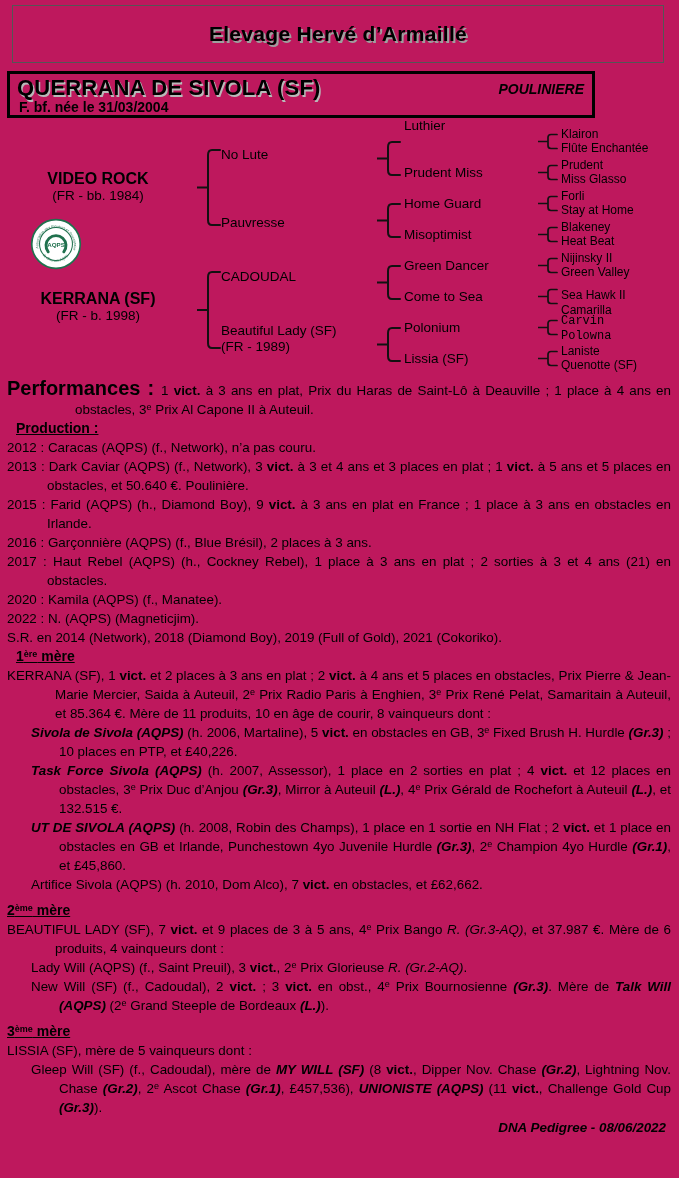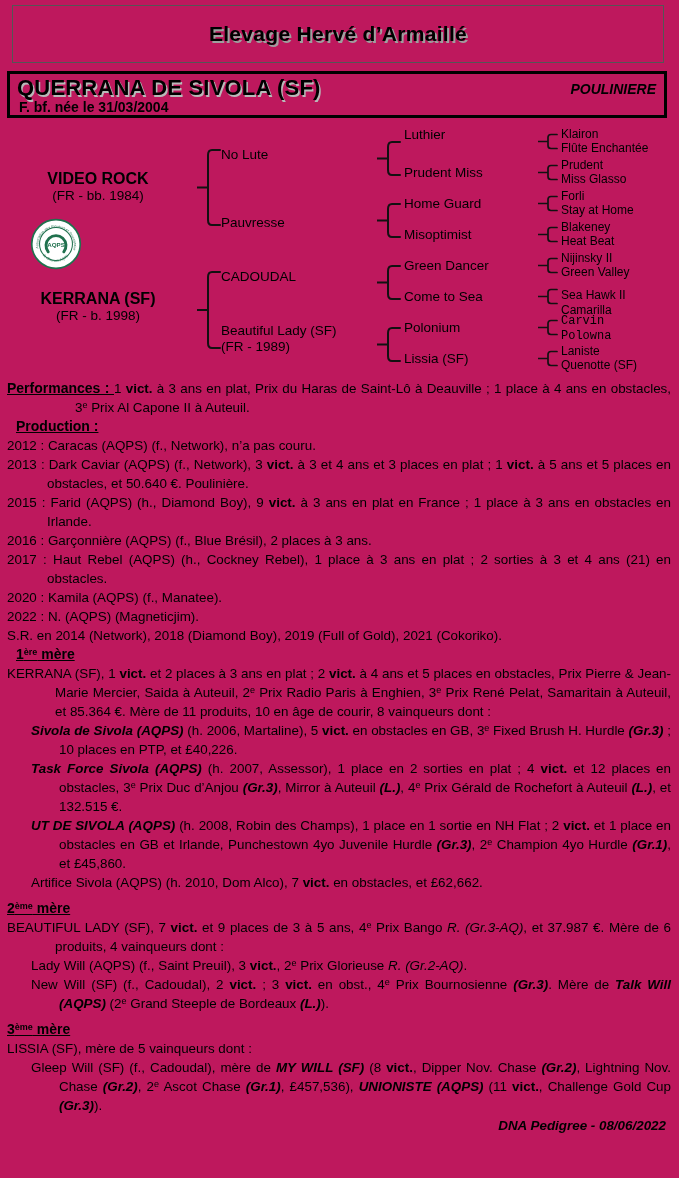--- a/index.html
+++ b/index.html
@@ -5,21 +5,21 @@
   html,body{margin:0;padding:0;background:#ffffff;}
   body{width:679px;height:1178px;overflow:hidden;position:relative;
        font-family:"Liberation Sans",sans-serif;color:#000;}
   .page{position:absolute;inset:0;background:#be185d;}
 
   
   .farm-box{position:absolute;left:12px;top:5px;width:650px;height:56px;
             border:1.5px solid #555;display:flex;align-items:center;justify-content:center;}
   .farm-title{font-size:21px;font-weight:bold;letter-spacing:.3px;
               text-shadow:2px 2px 0 #9f9f9f;}
-  .horse-box{position:absolute;left:7px;top:71px;width:660px;height:47px;
+  .horse-box{position:absolute;left:7px;top:71px;width:588px;height:47px;
              border:3px solid #000;box-sizing:border-box;}
   .horse-name{position:absolute;left:7px;top:1px;font-size:22px;font-weight:bold;
               letter-spacing:.2px;text-shadow:1.5px 1.5px 0 #b9b9b9;}
   .horse-birth{position:absolute;left:9px;top:25px;font-size:14px;font-weight:bold;}
   .horse-status{position:absolute;right:8px;top:7px;font-size:14px;font-weight:bold;font-style:italic;}
 
   
   .tree{position:absolute;left:0;top:118px;width:679px;height:262px;}
   .g1{position:absolute;left:10px;width:176px;text-align:center;}
   .g1n{font-size:16px;font-weight:bold;line-height:18px;white-space:nowrap;}
@@ -30,21 +30,21 @@
   .g3{left:404px;}
   .g4{position:absolute;left:561px;font-size:12px;line-height:14.6px;white-space:nowrap;
       transform:translateY(-50%);}
   .br{position:absolute;}
   .logo{position:absolute;left:30px;top:100px;width:52px;height:52px;}
 
   
   .doc{position:absolute;left:7px;top:379px;width:664px;font-size:13.4px;line-height:19px;}
   .para{text-align:justify;}
   sup{font-size:9px;line-height:0;vertical-align:4px;}
-  .h{font-weight:bold;text-decoration:underline;font-size:14px;}
+  .h{font-weight:bold;font-size:20px;}
   .b{font-weight:bold;}
   .i{font-style:italic;}
   .bi{font-weight:bold;font-style:italic;}
   .c-head{font-weight:bold;text-decoration:underline;font-size:14px;text-align:left;}
   .c-mt8{padding-left:9px;}
   .c-mt6{margin-top:7px;}
   .c-hang68{padding-left:68px;text-indent:-68px;}
   .c-hang40{padding-left:40px;text-indent:-40px;}
   .c-hang48{padding-left:48px;text-indent:-48px;}
   .c-prog{padding-left:52px;text-indent:-28px;}
@@ -98,21 +98,21 @@
       <div class="g2" style="top: 105px;">
         <div>Pauvresse</div>
       </div>
       <div class="g2" style="top: 159px;">
         <div>CADOUDAL</div>
       </div>
       <div class="g2" style="top: 220px;">
         <div>Beautiful Lady (SF)</div>
         <div>(FR - 1989)</div>
       </div>
-      <div class="g3" style="top: 17px;">
+      <div class="g3" style="top: 8px;">
         <div>Luthier</div>
       </div>
       <div class="g3" style="top: 54.5px;">
         <div>Prudent Miss</div>
       </div>
       <div class="g3" style="top: 85.5px;">
         <div>Home Guard</div>
       </div>
       <div class="g3" style="top: 116.5px;">
         <div>Misoptimist</div>

